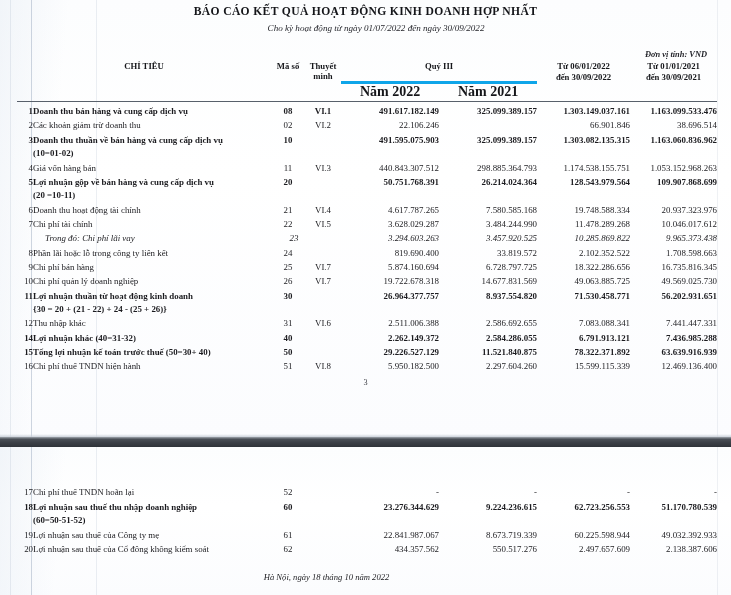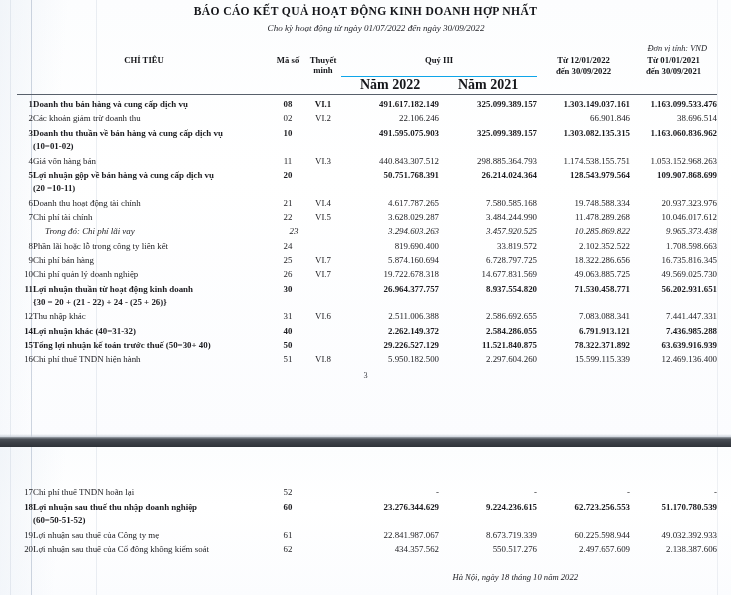--- a/index.html
+++ b/index.html
@@ -76,22 +76,23 @@
     font-size: 9.1px;
     margin-top: 5px;
     color: #24252b;
     margin-left: 21px;
   }
   .unit-line {
     text-align: right;
     font-style: italic;
     font-size: 8.4px;
     padding-right: 24px;
-    margin-top: 11px;
+    margin-top: 17px;
     color: #24252b;
+    font-weight: bold;
   }
 
   
   table.fin {
     border-collapse: collapse;
     width: 700px;
     margin-left: 17px;
     margin-top: 2px;
     table-layout: fixed;
   }
@@ -126,21 +127,21 @@
     padding-bottom: 1px;
     color: #15161a;
   }
   .hdr-sub {
     font-weight: bold;
     font-size: 14px;
     text-align: center;
     color: #15161a;
     padding-top: 2px;
   }
-  .rule-under-quy { border-bottom: 1px solid #0ea5e9; }
+  .rule-under-quy { border-bottom: 3px solid #0ea5e9; }
   .hdr-two-line {
     font-weight: bold;
     font-size: 8.7px;
     text-align: center;
     line-height: 1.25;
     padding-top: 6px;
     color: #15161a;
   }
 
   tr.rule-row td { border-bottom: 1px solid #58606b; height: 1px; font-size: 0; line-height: 0; }
@@ -165,21 +166,21 @@
     text-align: center;
     font-size: 8.2px;
     color: #3a3c42;
     margin-top: 7px;
   }
 
   
   .doc2 { position: absolute; left: 0; top: 447px; width: 578px; }
   table.fin2 { margin-top: 36px; }
   .sign-line {
-    text-align: right;
+    text-align: center;
     font-style: italic;
     font-size: 8.6px;
     margin-top: 18px;
     padding-left: 75px;
     color: #1b1b1f;
   }
 </style>
 </head>
 <body>
 
@@ -216,21 +217,21 @@
       <thead>
         <tr>
           <td class="hdr-cell hdr-chitieu" colspan="2">CHỈ TIÊU</td>
           <td class="hdr-cell hdr-maso">Mã số</td>
           <td class="hdr-cell hdr-note">
             <div>Thuyết</div>
             <div>minh</div>
           </td>
           <td class="hdr-span-quy rule-under-quy" colspan="2">Quý III</td>
           <td class="hdr-two-line">
-            <div>Từ 12/01/2022</div>
+            <div>Từ 06/01/2022</div>
             <div>đến 30/09/2022</div>
           </td>
           <td class="hdr-two-line">
             <div>Từ 01/01/2021</div>
             <div>đến 30/09/2021</div>
           </td>
         </tr>
         <tr>
           <td colspan="4"></td>
           <td class="hdr-sub">Năm 2022</td>

